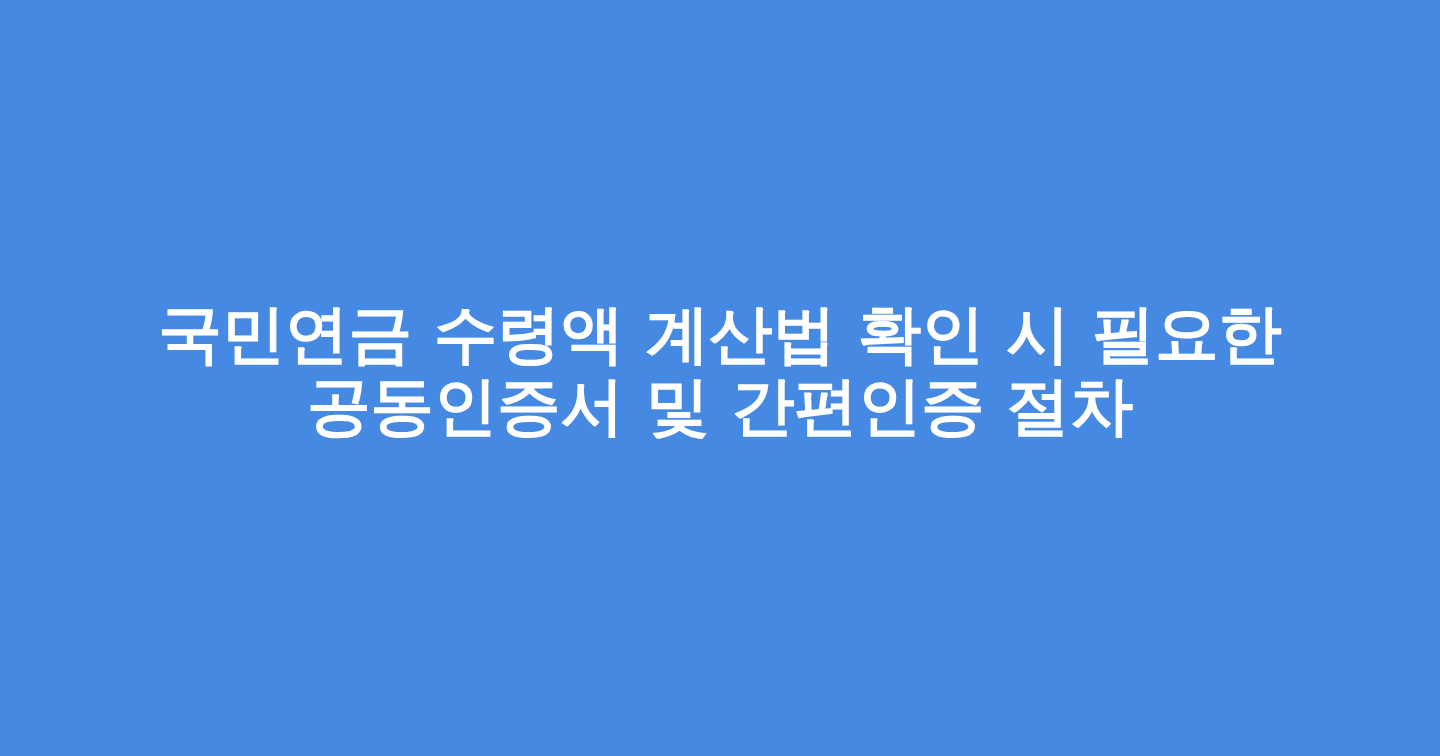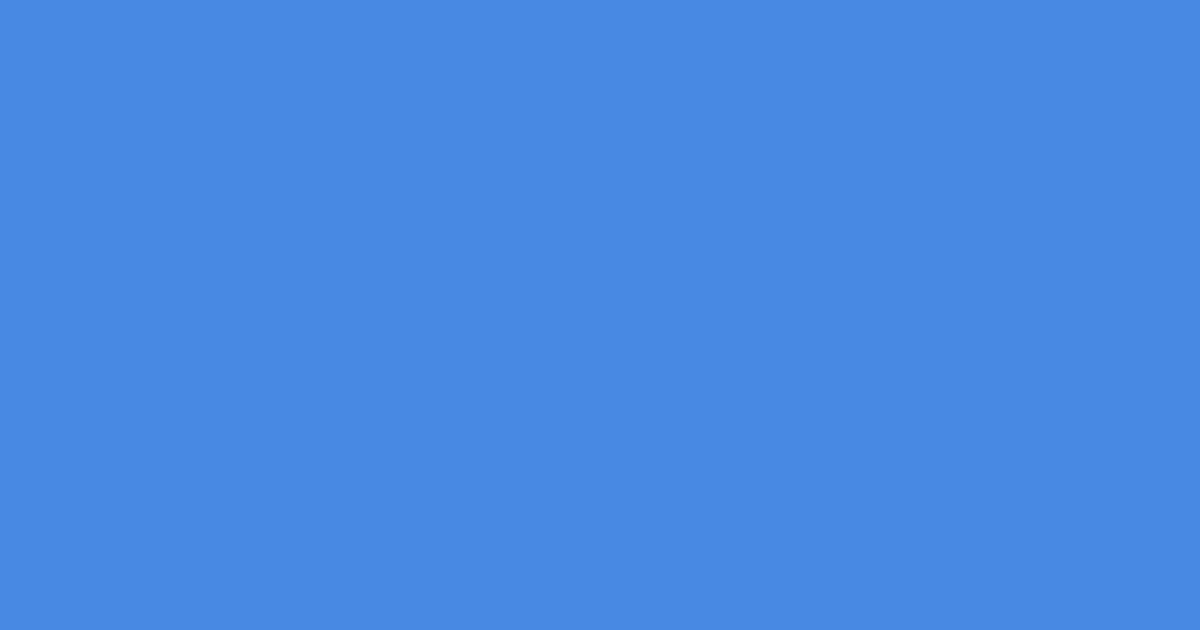--- a/index.html
+++ b/index.html
@@ -43,15 +43,17 @@
     letter-spacing: -0.2px;
     white-space: nowrap;
   }
 </style>
 </head>
 <body>
 
 <div class="card" style="background-color: rgb(69, 137, 227);">
 
   <div class="title-block">
+    <span class="title-line" style="color: rgb(255, 255, 255);">국민연금 수령액 계산법 확인 시 필요한</span>
+    <span class="title-line" style="color: rgb(255, 255, 255);">공동인증서 및 간편인증 절차</span>
   </div>
 
 </div>
 
 </body></html>

